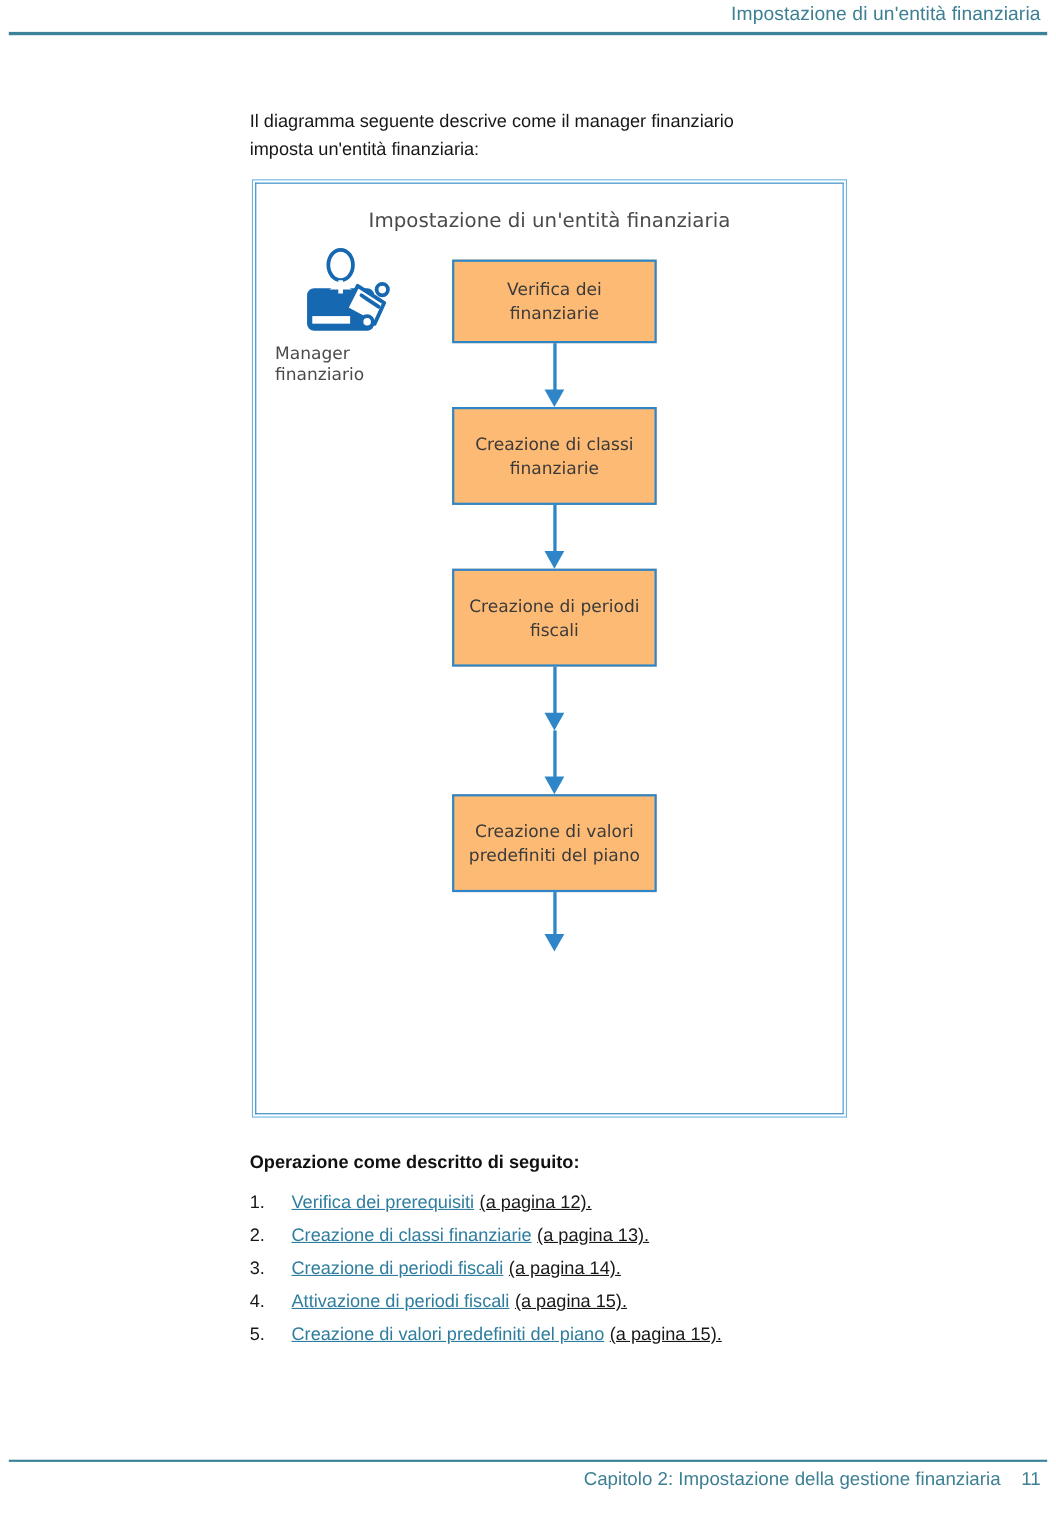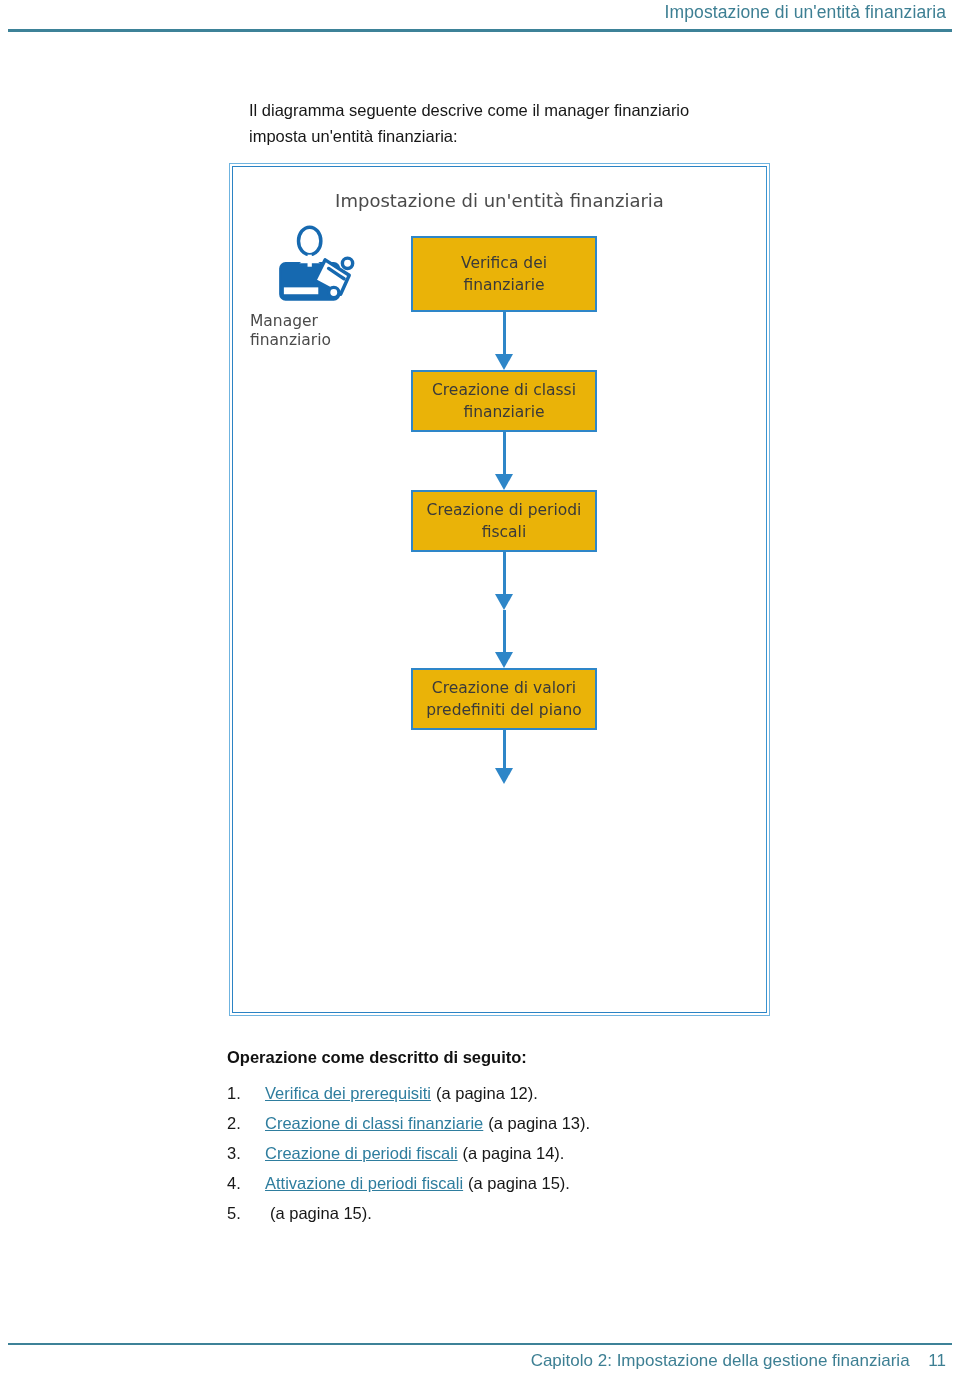--- a/index.html
+++ b/index.html
@@ -45,21 +45,20 @@
 
   
   .intro {
     position: absolute;
     left: 227px;
     top: 97px;
     width: 500px;
     font-size: 16.5px;
     line-height: 26px;
     color: #171717;
-    margin-left: 22px;
   }
 
   
   .diagram {
     position: absolute;
     left: 229px;
     top: 163px;
     width: 541px;
     height: 853px;
     box-sizing: border-box;
@@ -114,33 +113,33 @@
   .flow {
     position: absolute;
     left: 181px;
     top: 72px;
     width: 186px;
   }
   .node {
     width: 186px;
     box-sizing: border-box;
     border: 2px solid #2e86c8;
-    background: #eab308;
+    background: #fdba74;
     text-align: center;
     font-size: 15.5px;
     line-height: 22px;
     color: #3a3a3a;
     font-family: "DejaVu Sans", sans-serif;
     display: flex;
     align-items: center;
     justify-content: center;
     padding: 4px 8px;
   }
   .node.h-tall { height: 76px; }
-  .node.h-std  { height: 62px; justify-content: center; }
+  .node.h-std  { height: 89px; justify-content: center; }
 
   .connector {
     width: 186px;
     height: 58px;
     position: relative;
   }
   .connector .stem {
     position: absolute;
     left: 50%;
     top: 0;
@@ -212,27 +211,28 @@
     color: #171717;
   }
   .proc-link {
     color: #2e7d9e;
     text-decoration: underline;
     cursor: pointer;
   }
   .proc-tail {
     color: #171717;
     margin-left: 5px;
+    text-decoration: underline;
   }
 
   
   .page-footer {
     position: absolute;
     left: 0;
-    bottom: 0;
+    bottom: 16px;
     width: 960px;
     height: 50px;
   }
   .page-footer .footer-rule {
     position: absolute;
     left: 8px;
     right: 8px;
     top: 8px;
     height: 2px;
     background: #3d8298;
@@ -367,20 +367,21 @@
     <span class="proc-link">Creazione di periodi fiscali</span>
     <span class="proc-tail">(a pagina 14).</span>
   </div>
   <div class="proc-item">
     <span class="proc-num">4.</span>
     <span class="proc-link">Attivazione di periodi fiscali</span>
     <span class="proc-tail">(a pagina 15).</span>
   </div>
   <div class="proc-item">
     <span class="proc-num">5.</span>
+    <span class="proc-link">Creazione di valori predefiniti del piano</span>
     <span class="proc-tail">(a pagina 15).</span>
   </div>
 </div>
 
 <div class="page-footer">
   <div class="footer-rule"></div>
   <div class="footer-text">
     <span>Capitolo 2: Impostazione della gestione finanziaria</span>
     <span class="footer-page">11</span>
   </div>

